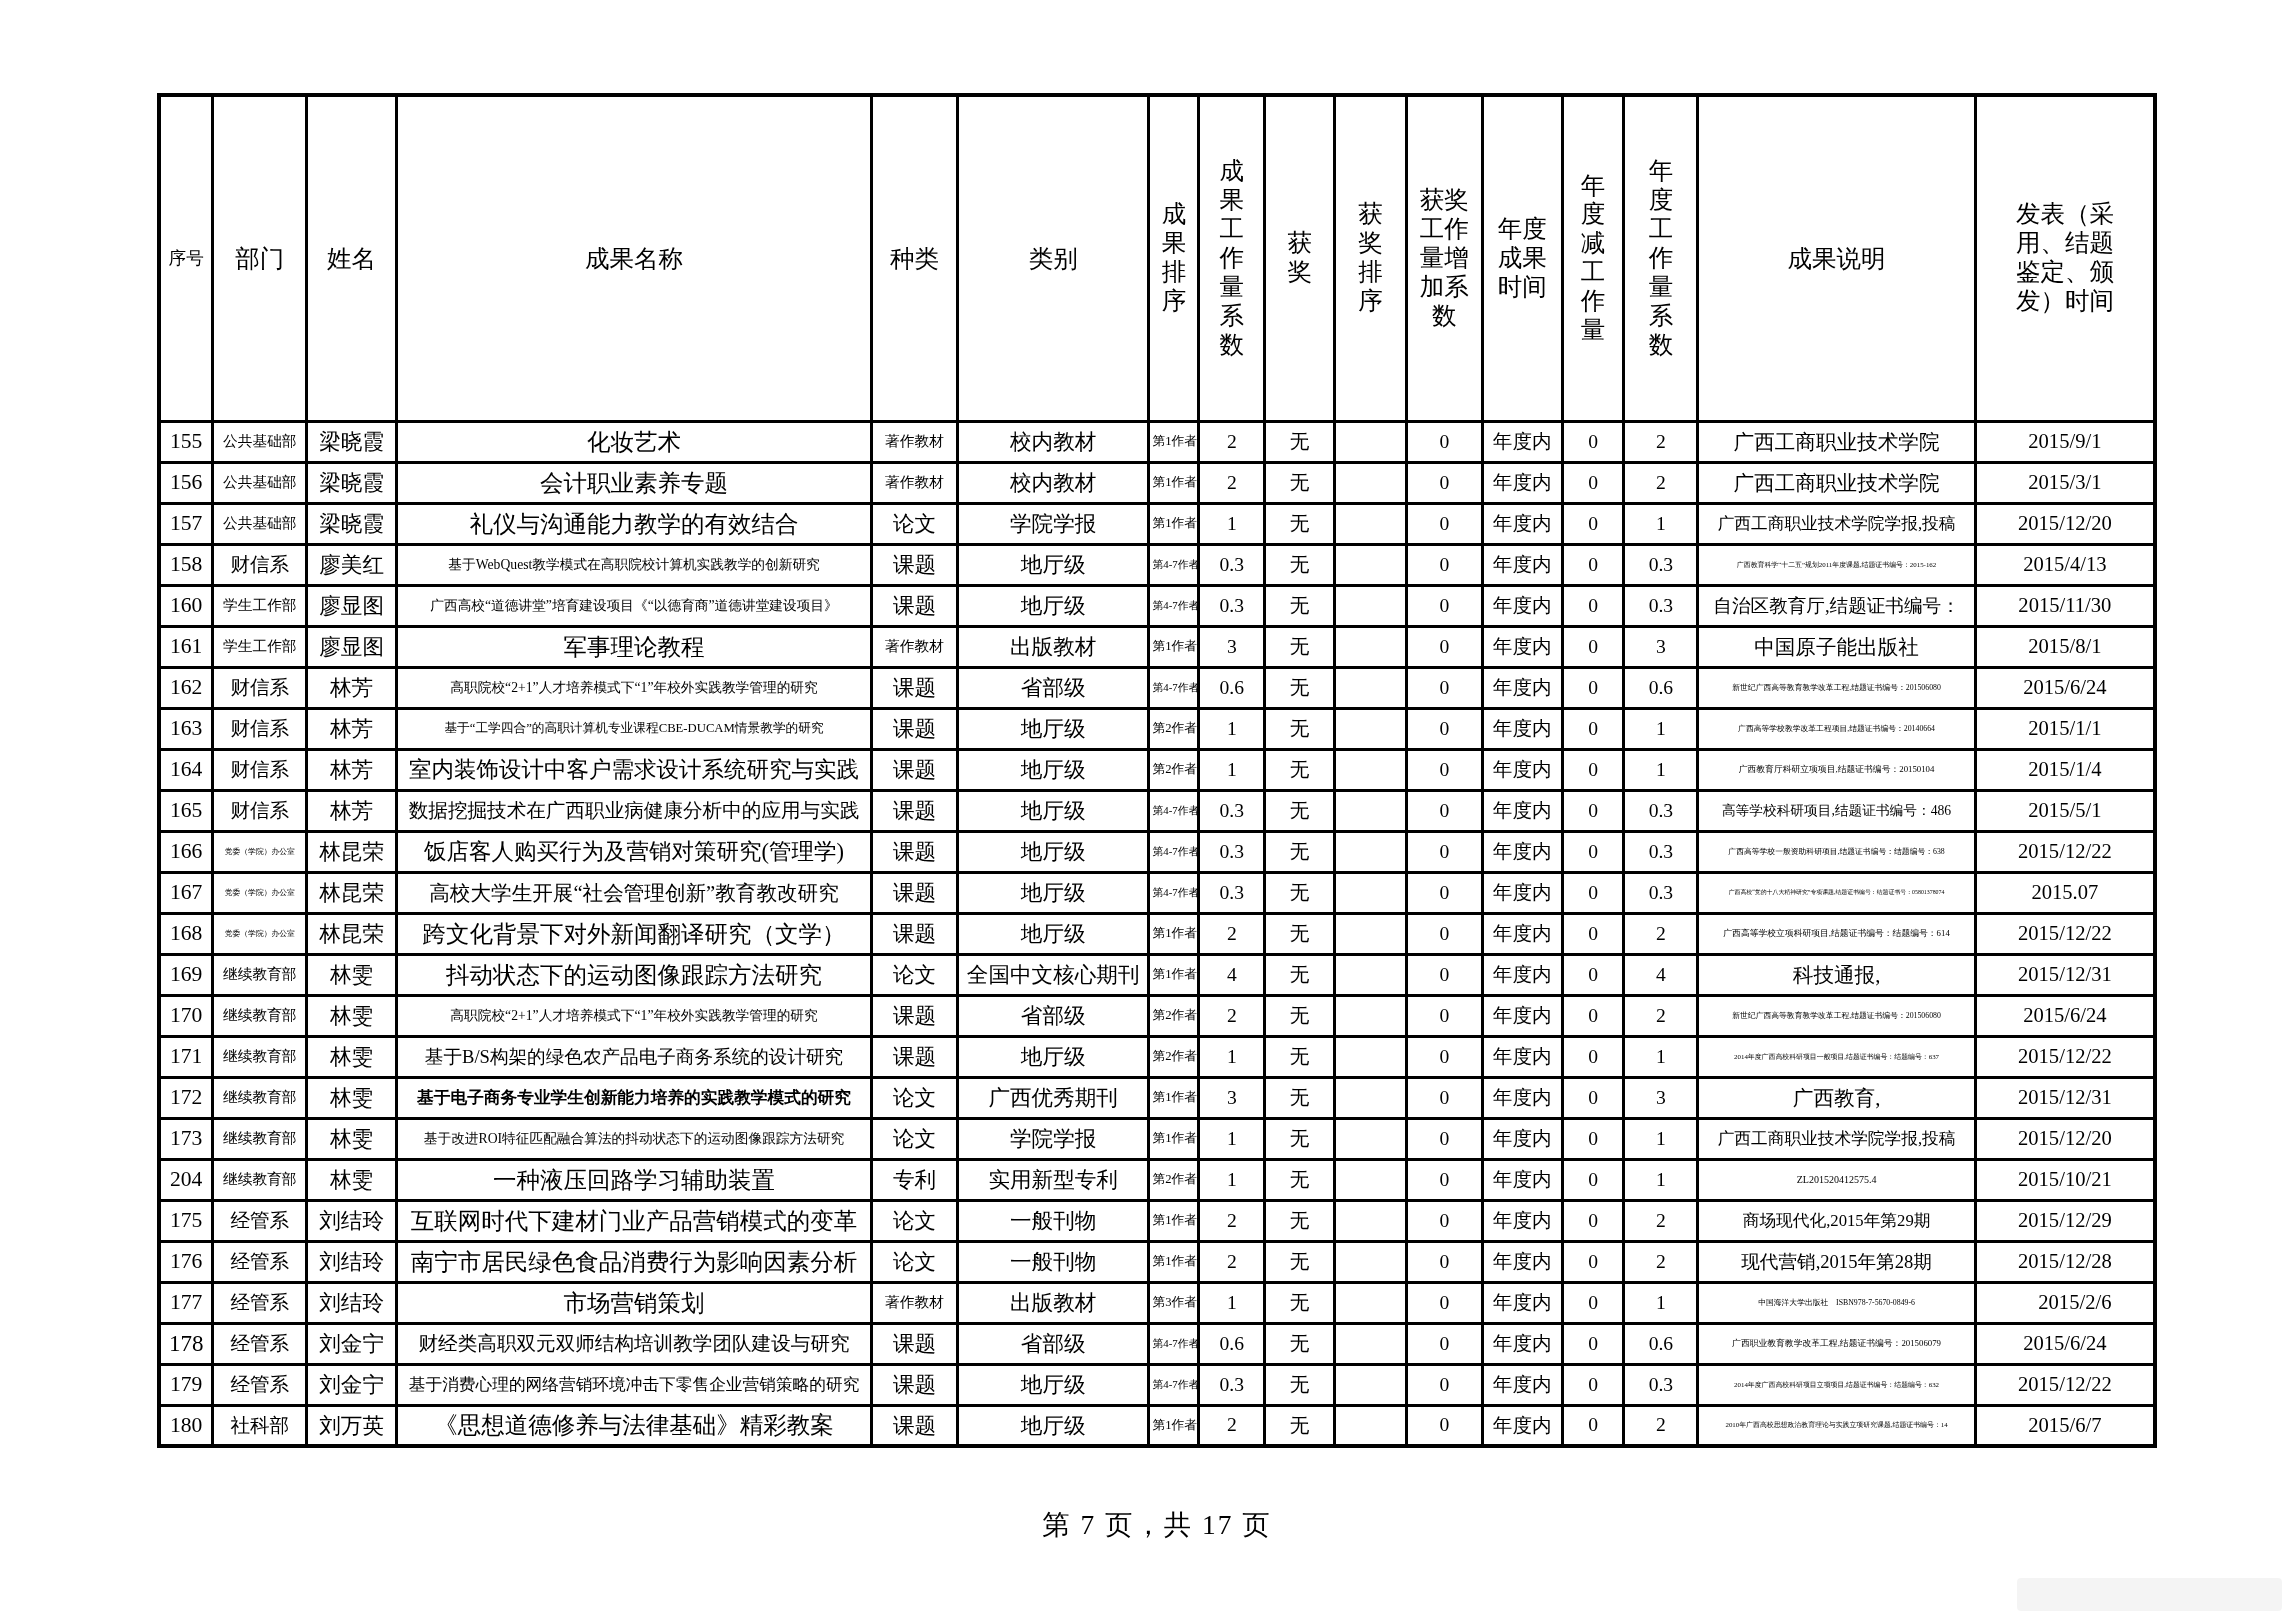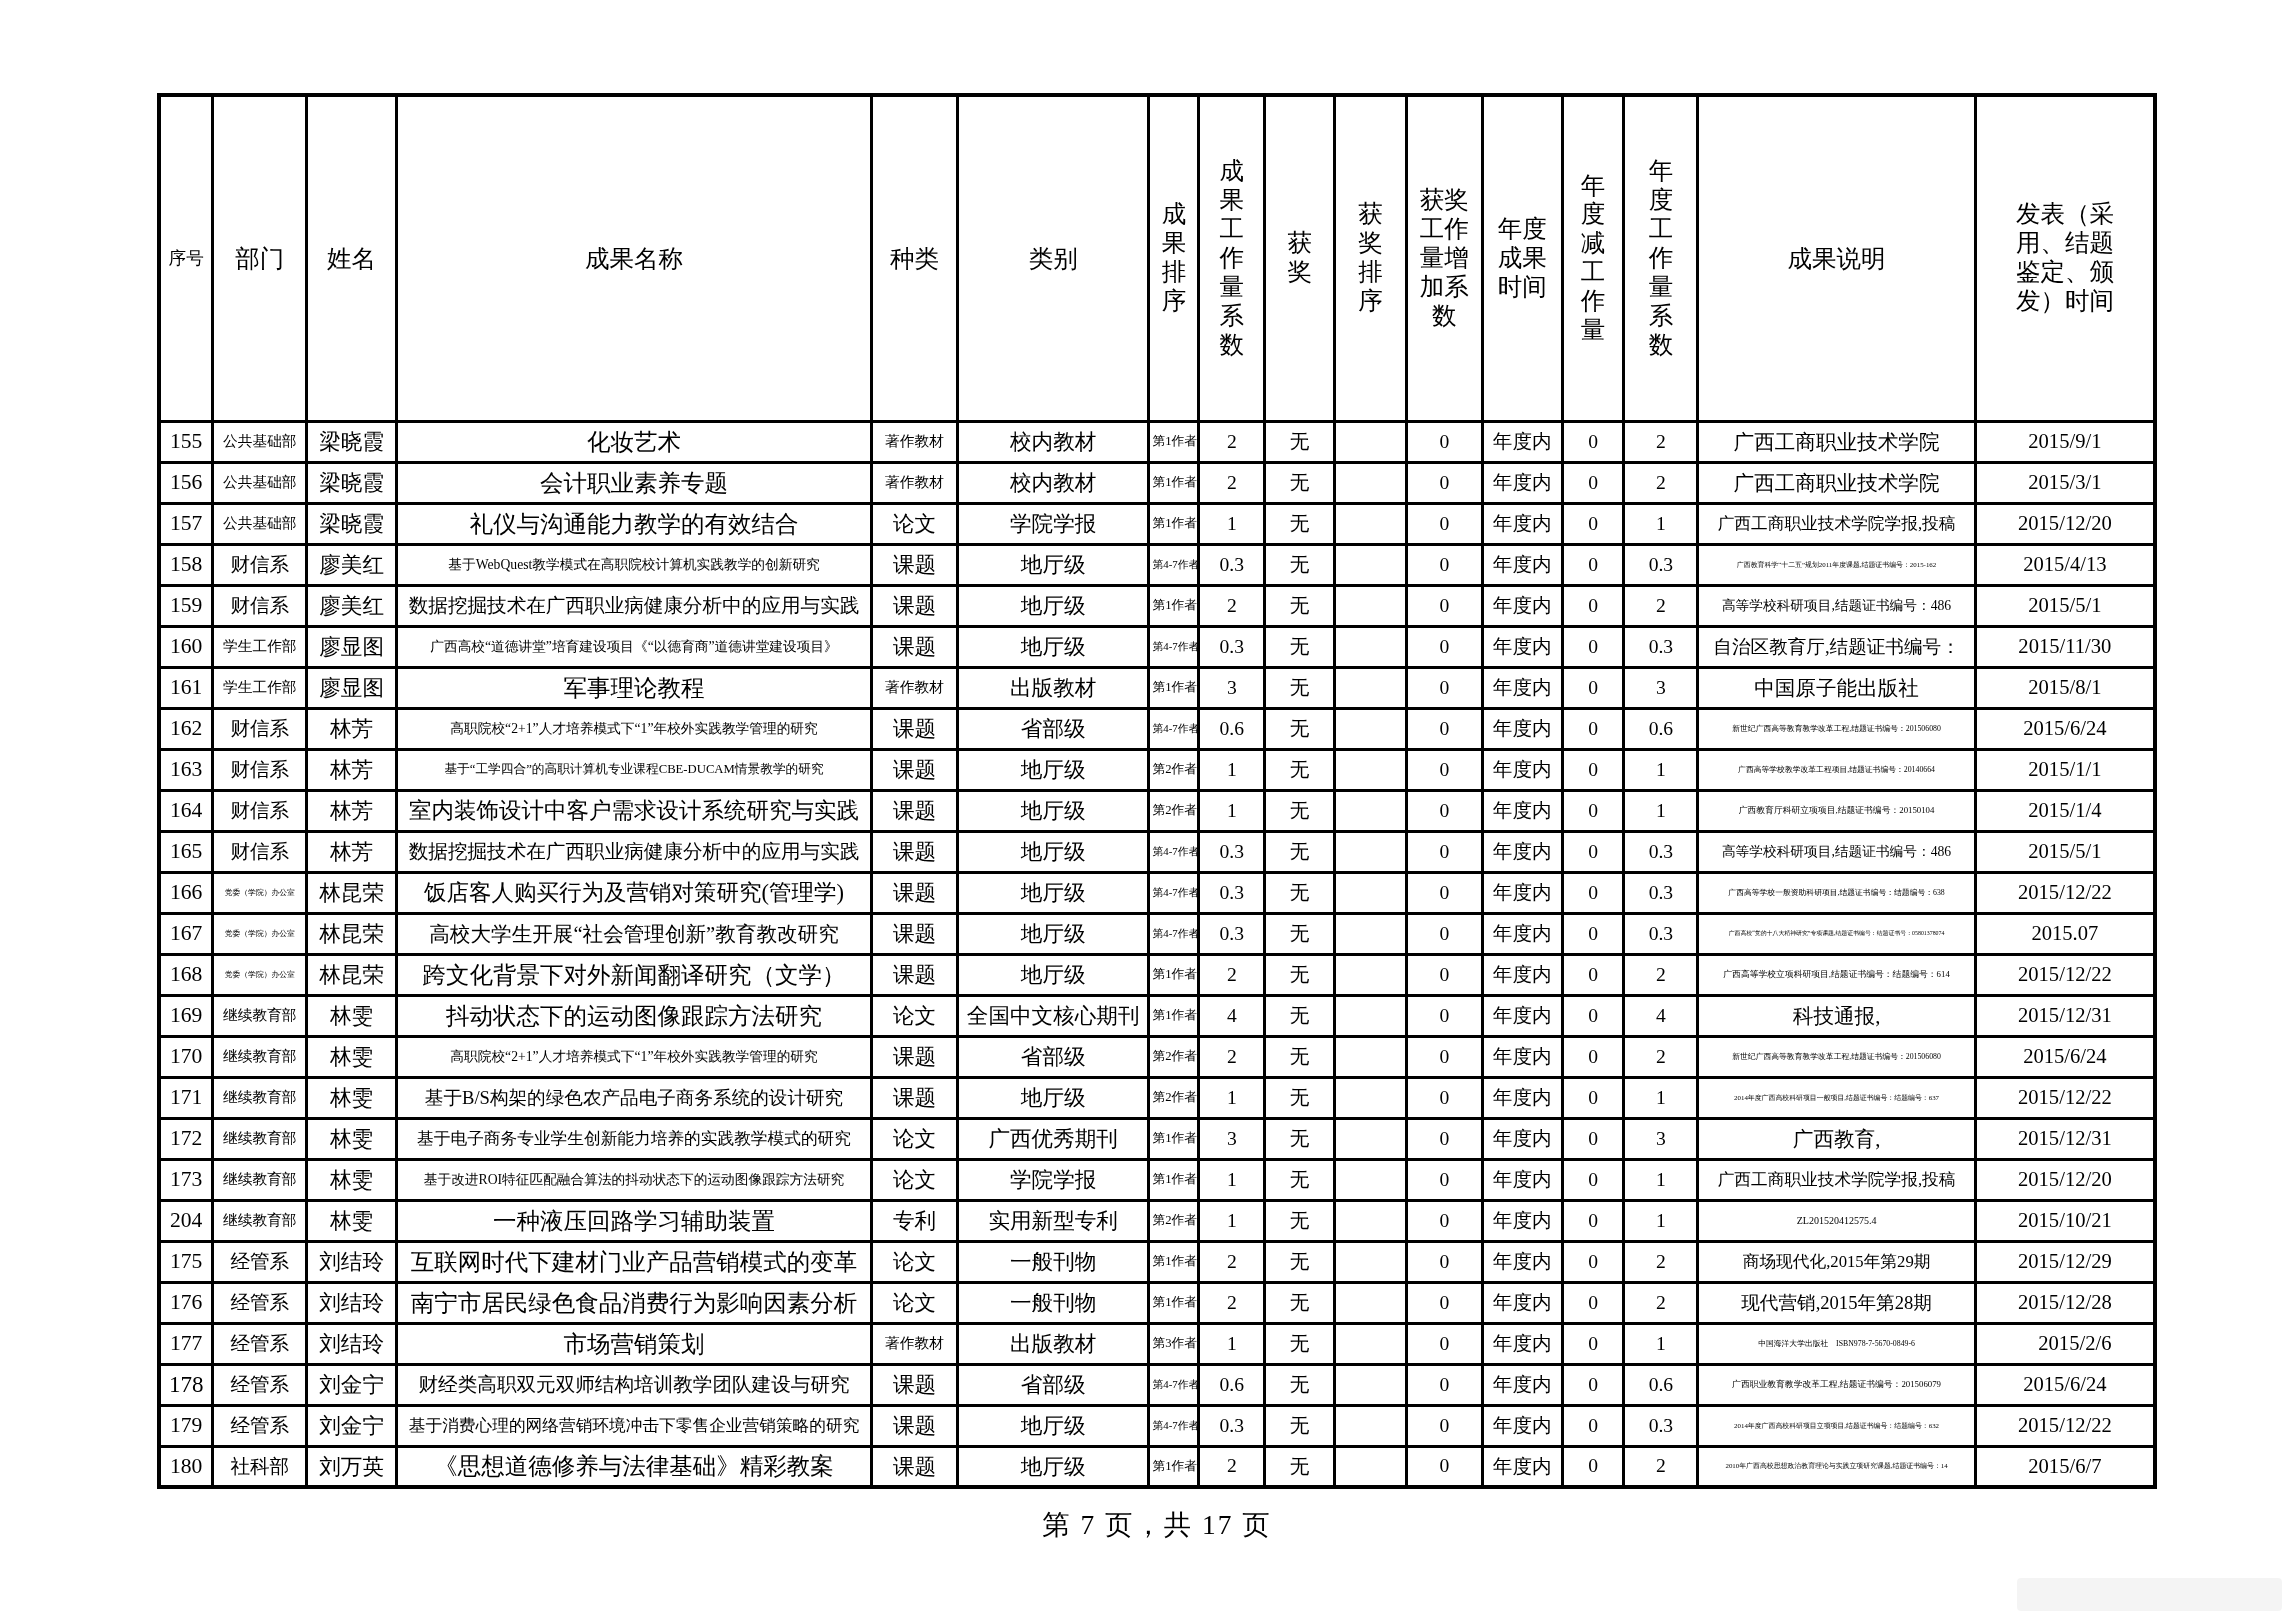--- a/index.html
+++ b/index.html
@@ -144,38 +144,20 @@
           <td style="font-size: 19.6px;">无</td>
           <td style="font-size: 19.6px;"></td>
           <td style="font-size: 19.6px;">0</td>
           <td style="font-size: 19.6px;">年度内</td>
           <td style="font-size: 19.6px;">0</td>
           <td style="font-size: 19.6px;">0.3</td>
           <td style="font-size: 6.9px;">广西教育科学“十二五”规划2011年度课题,结题证书编号：2015-162</td>
           <td style="font-size: 20.6px;">2015/4/13</td>
         </tr>
         <tr>
-          <td style="font-size: 21.6px;">159</td>
-          <td style="font-size: 19.6px;">财信系</td>
-          <td style="font-size: 21.6px;">廖美红</td>
-          <td style="font-size: 19.6px;">数据挖掘技术在广西职业病健康分析中的应用与实践</td>
-          <td style="font-size: 21.6px;">课题</td>
-          <td style="font-size: 21.6px;">地厅级</td>
-          <td style="font-size: 12.7px;">第1作者</td>
-          <td style="font-size: 19.6px;">2</td>
-          <td style="font-size: 19.6px;">无</td>
-          <td style="font-size: 19.6px;"></td>
-          <td style="font-size: 19.6px;">0</td>
-          <td style="font-size: 19.6px;">年度内</td>
-          <td style="font-size: 19.6px;">0</td>
-          <td style="font-size: 19.6px;">2</td>
-          <td style="font-size: 13.7px;">高等学校科研项目,结题证书编号：486</td>
-          <td style="font-size: 20.6px;">2015/5/1</td>
-        </tr>
-        <tr>
           <td style="font-size: 21.6px;">160</td>
           <td style="font-size: 14.7px;">学生工作部</td>
           <td style="font-size: 21.6px;">廖显图</td>
           <td style="font-size: 13.7px;">广西高校“道德讲堂”培育建设项目《“以德育商”道德讲堂建设项目》</td>
           <td style="font-size: 21.6px;">课题</td>
           <td style="font-size: 21.6px;">地厅级</td>
           <td style="font-size: 10.8px;">第4-7作者</td>
           <td style="font-size: 19.6px;">0.3</td>
           <td style="font-size: 19.6px;">无</td>
           <td style="font-size: 19.6px;"></td>
@@ -381,21 +363,21 @@
           <td style="font-size: 19.6px;">年度内</td>
           <td style="font-size: 19.6px;">0</td>
           <td style="font-size: 19.6px;">1</td>
           <td style="font-size: 6.9px;">2014年度广西高校科研项目一般项目,结题证书编号：结题编号：637</td>
           <td style="font-size: 20.6px;">2015/12/22</td>
         </tr>
         <tr>
           <td style="font-size: 21.6px;">172</td>
           <td style="font-size: 14.7px;">继续教育部</td>
           <td style="font-size: 21.6px;">林雯</td>
-          <td style="font-size: 16.7px;">基于电子商务专业学生创新能力培养的实践教学模式的研究</td>
+          <td style="font-size: 16.7px; font-weight: bold;">基于电子商务专业学生创新能力培养的实践教学模式的研究</td>
           <td style="font-size: 21.6px;">论文</td>
           <td style="font-size: 21.6px;">广西优秀期刊</td>
           <td style="font-size: 12.7px;">第1作者</td>
           <td style="font-size: 19.6px;">3</td>
           <td style="font-size: 19.6px;">无</td>
           <td style="font-size: 19.6px;"></td>
           <td style="font-size: 19.6px;">0</td>
           <td style="font-size: 19.6px;">年度内</td>
           <td style="font-size: 19.6px;">0</td>
           <td style="font-size: 19.6px;">3</td>

